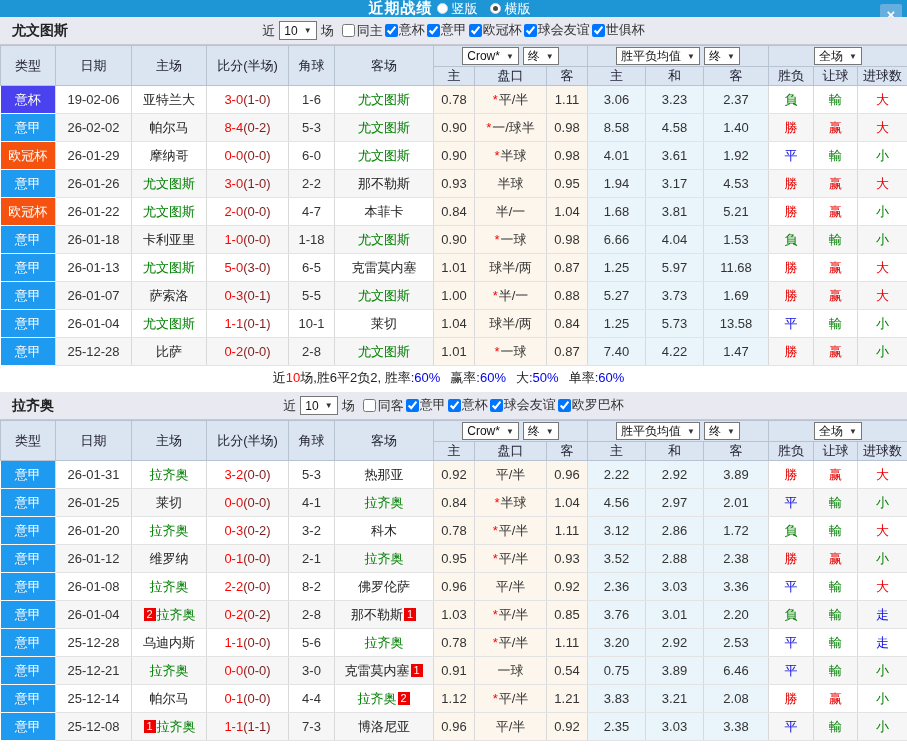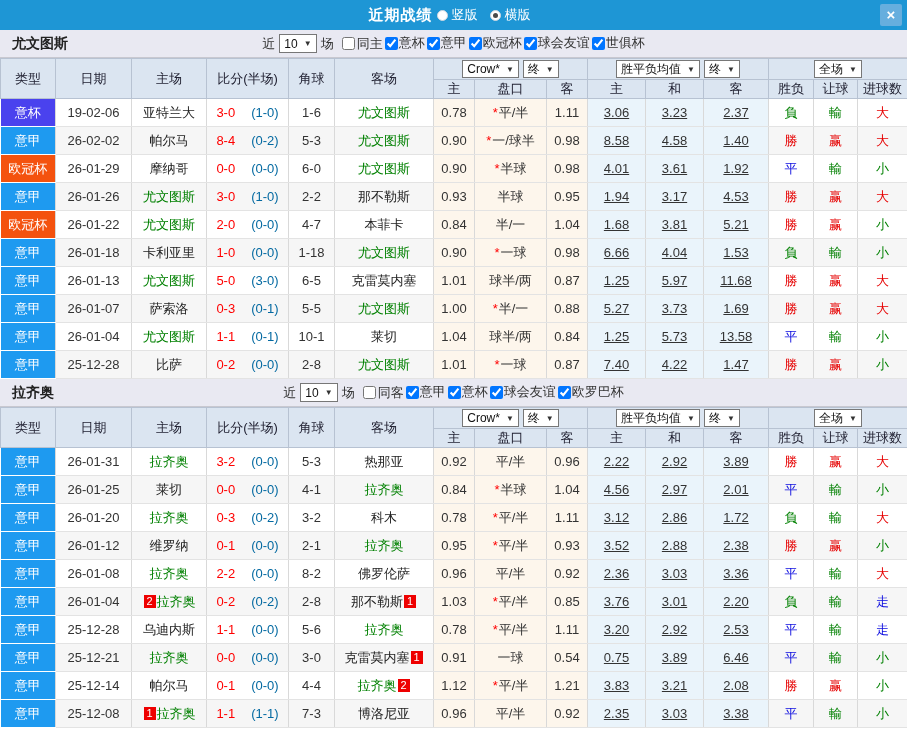--- a/index.html
+++ b/index.html
@@ -1,20 +1,20 @@
 <!DOCTYPE html>
 <html><head>
 <meta charset="utf-8">
 <style>
   * { box-sizing: border-box; margin:0; padding:0; }
   html,body { width:907px; height:752px; overflow:hidden; background:#fff;
     font-family:"Liberation Sans","DejaVu Sans",sans-serif; }
 
   
-  .titlebar { position:relative; height:30px; background:#1e96d5; display:flex;
+  .titlebar { position:relative; height:17px; background:#1e96d5; display:flex;
     align-items:center; justify-content:center; color:#fff; }
   .titlebar .title { font-size:15px; font-weight:bold; letter-spacing:1px; }
   .radio-group { display:flex; align-items:center; margin-left:4px; gap:4px; }
   .radio { width:11px; height:11px; border-radius:50%; background:#fff;
     border:1px solid #cfd8e0; display:inline-block; position:relative; cursor:pointer; }
   .radio.checked::after { content:''; position:absolute; left:2px; top:2px; right:2px; bottom:2px;
     background:#4a4a4a; border-radius:50%; }
   .radio-label { font-size:13px; color:#fff; margin-right:8px; }
   .close-btn { position:absolute; right:5px; top:4px; width:22px; height:22px;
     background:#66aede; color:#fff; font-size:15px; font-weight:bold; line-height:22px;
@@ -48,22 +48,22 @@
   thead .sel { margin:0; height:18px; }
 
   tbody td { height:28px; border-right:1px solid #d9d9d9; border-bottom:1px solid #e3e3e3;
     text-align:center; font-size:13px; color:#333; background:#fff; overflow:hidden; white-space:nowrap; }
   tr.alt td { background:#f6f6f6; }
   td.c-type { color:#fff; border-bottom:1px solid #fff; }
   td.c-date { color:#333; }
   td.c-team { color:#222; }
   td.c-team .focus { color:#008000; }
   td.c-odd, tr.alt td.c-odd { background:#fdf6ec; }
-  td.c-avg, tr.alt td.c-avg { background:#eaf4fb;text-decoration:underline; }
-  .sf { color:#ff0000; } .sh { color:#0369a1;padding-left:16px; }
+  td.c-avg, tr.alt td.c-avg { background:#eaf4fb; }
+  .sf { color:#ff0000; } .sh { color:#7f1d1d; }
   .star { color:#ff0000; margin-right:1px; }
   .badge { display:inline-block; background:#ee0000; color:#fff; font-size:11px;
     width:12px; height:13px; line-height:13px; text-align:center; margin:0 1px; vertical-align:1px; }
 
   
   .summary { height:26px; line-height:24px; text-align:center; font-size:13px; color:#222; background:#fff; }
   .summary .red { color:#ff0000; }
   .summary .sv { color:#0000ee; margin-right:10px; }
 </style>
 </head>
@@ -347,20 +347,23 @@
           <td class="c-odd">0.87</td>
           <td class="c-avg">7.40</td>
           <td class="c-avg">4.22</td>
           <td class="c-avg">1.47</td>
           <td class="c-res" style="color: rgb(230, 0, 0);">勝</td>
           <td class="c-res" style="color: rgb(230, 0, 0);">赢</td>
           <td class="c-res" style="color: rgb(0, 128, 0);">小</td>
         </tr>
       </tbody>
   </table>
+  <div class="summary">
+    <span class="sl">近</span><span class="red">10</span><span class="sl">场,胜6平2负2, </span><span><span class="sl">胜率</span><span class="sv">:60%</span><span class="sl">赢率</span><span class="sv">:60%</span><span class="sl">大</span><span class="sv">:50%</span><span class="sl">单率</span><span class="sv">:60%</span></span>
+  </div>
 </div>
 
 <div>
   <div class="sec-head">
     <span class="team-name">拉齐奥</span>
     <span class="filters">
       <span>近</span>
       <span class="sel">
           <span>10</span>
           <span class="arr">▼</span>

